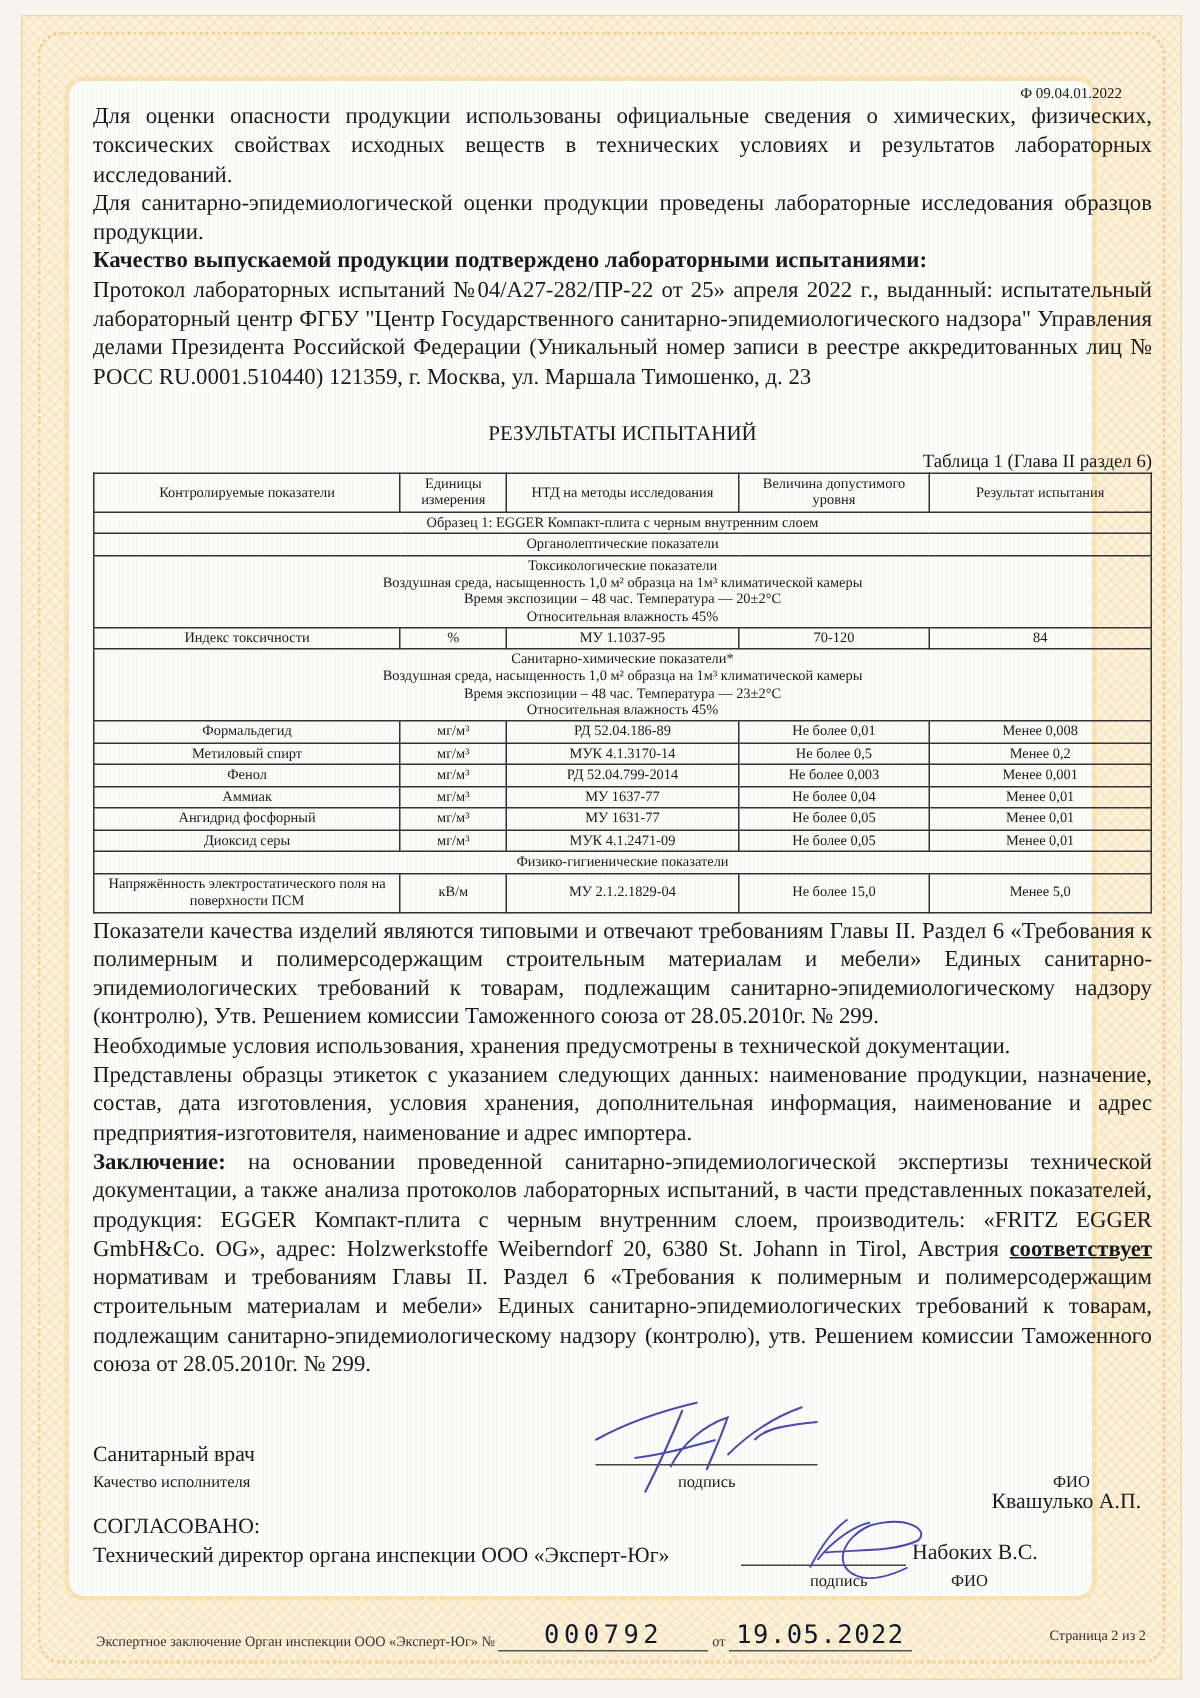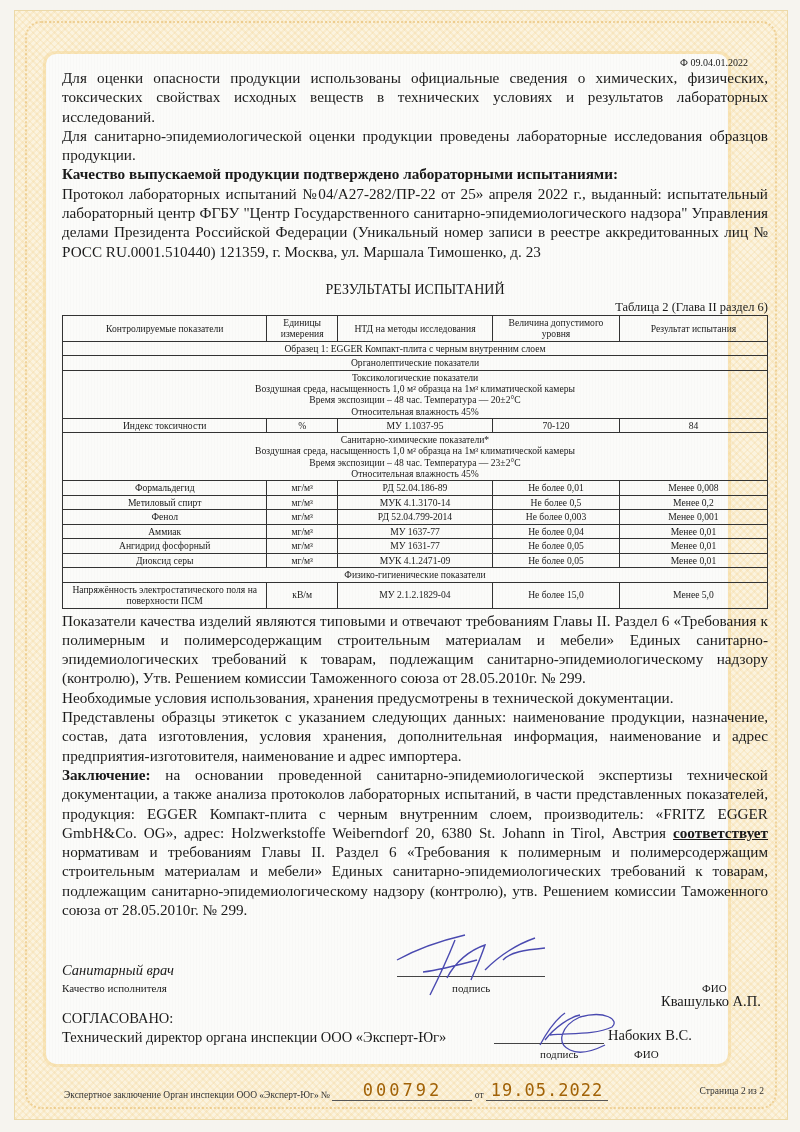--- a/index.html
+++ b/index.html
@@ -56,39 +56,39 @@
   }
   .sig1 { top:962px; }
   .sig2 { top:1010px; }
   .small { font-size:11px; }
   .sig-line {
     position:absolute; border-bottom:1px solid #444;
   }
   .footer {
     position:absolute; left:64px; top:1082px; width:700px; font-size:9.5px; color:#333;
   }
-  .stamp { color:#a16207; font-family:"DejaVu Sans Mono", monospace; font-size:17px; letter-spacing:3px; }
+  .stamp { color:#0f172a; font-family:"DejaVu Sans Mono", monospace; font-size:17px; letter-spacing:3px; }
   svg.sig { position:absolute; }
 </style>
 </head>
 <body>
 
 <div class="frame"></div>
 <div class="inner"></div>
 
 <div class="form-code">Ф 09.04.01.2022</div>
 
 <div class="content">
   <p>Для оценки опасности продукции использованы официальные сведения о химических, физических, токсических свойствах исходных веществ в технических условиях и результатов лабораторных исследований.</p>
   <p>Для санитарно-эпидемиологической оценки продукции проведены лабораторные исследования образцов продукции.</p>
   <p class="bold">Качество выпускаемой продукции подтверждено лабораторными испытаниями:</p>
   <p>Протокол лабораторных испытаний №04/А27-282/ПР-22 от 25» апреля 2022 г., выданный: испытательный лабораторный центр ФГБУ "Центр Государственного санитарно-эпидемиологического надзора" Управления делами Президента Российской Федерации (Уникальный номер записи в реестре аккредитованных лиц № РОСС RU.0001.510440) 121359, г. Москва, ул. Маршала Тимошенко, д. 23</p>
 
   <div class="results-title">РЕЗУЛЬТАТЫ ИСПЫТАНИЙ</div>
-  <div class="table-caption">Таблица 2 (Глава II раздел 6)</div>
+  <div class="table-caption">Таблица 1 (Глава II раздел 6)</div>
 
   <table class="res">
     <colgroup>
       <col style="width:29%">
         <col style="width:10%">
         <col style="width:22%">
         <col style="width:18%">
         <col style="width:21%">
     </colgroup>
     <tbody>
@@ -183,21 +183,21 @@
   </tbody>
     </table>
 
   <p class="after-table">Показатели качества изделий являются типовыми и отвечают требованиям Главы II. Раздел 6 «Требования к полимерным и полимерсодержащим строительным материалам и мебели» Единых санитарно-эпидемиологических требований к товарам, подлежащим санитарно-эпидемиологическому надзору (контролю), Утв. Решением комиссии Таможенного союза от 28.05.2010г. № 299.</p>
   <p class="gap-top">Необходимые условия использования, хранения предусмотрены в технической документации.</p>
   <p class="gap-top">Представлены образцы этикеток с указанием следующих данных: наименование продукции, назначение, состав, дата изготовления, условия хранения, дополнительная информация, наименование и адрес предприятия-изготовителя, наименование и адрес импортера.</p>
   <p class="gap-top"><span class="bold">Заключение:</span><span> на основании проведенной санитарно-эпидемиологической экспертизы технической документации, а также анализа протоколов лабораторных испытаний, в части представленных показателей, продукция: EGGER Компакт-плита с черным внутренним слоем, производитель: «FRITZ EGGER GmbH&amp;Co. OG», адрес: Holzwerkstoffe Weiberndorf 20, 6380 St. Johann in Tirol, Австрия </span><span class="lbl-underline">соответствует</span><span> нормативам и требованиям Главы II. Раздел 6 «Требования к полимерным и полимерсодержащим строительным материалам и мебели» Единых санитарно-эпидемиологических требований к товарам, подлежащим санитарно-эпидемиологическому надзору (контролю), утв. Решением комиссии Таможенного союза от 28.05.2010г. № 299.</span></p>
 </div>
 
 <div class="sign-block sig1">
-  <div style="position:absolute;left:0;top:0;font-style:italic;">Санитарный врач</div>
+  <div style="position:absolute;left:0;top:0;">Санитарный врач</div>
   <div class="small" style="position:absolute;left:0;top:20px;">Качество исполнителя</div>
   <div class="sig-line" style="left:335px;top:14px;width:148px;"></div>
   <div class="small" style="position:absolute;left:390px;top:20px;">подпись</div>
   <div style="position:absolute;left:599px;top:-2px;margin-top:33px;">Квашулько А.П.</div>
   <div class="small" style="position:absolute;left:640px;top:20px;">ФИО</div>
 </div>
 <svg class="sig" style="left:385px;top:930px;" width="170" height="70" viewBox="0 0 170 70">
   <path d="M12 30 C30 20, 50 12, 80 5 M45 65 C55 45, 62 30, 70 10 M38 42 C55 40, 70 36, 92 30 M62 48 C70 32, 85 20, 100 15 C95 30, 90 40, 86 50 M100 40 C115 25, 130 15, 150 8 M118 30 C125 22, 140 20, 160 18" stroke="#4a4ab0" stroke-width="1.4" fill="none"></path>
 </svg>
 

